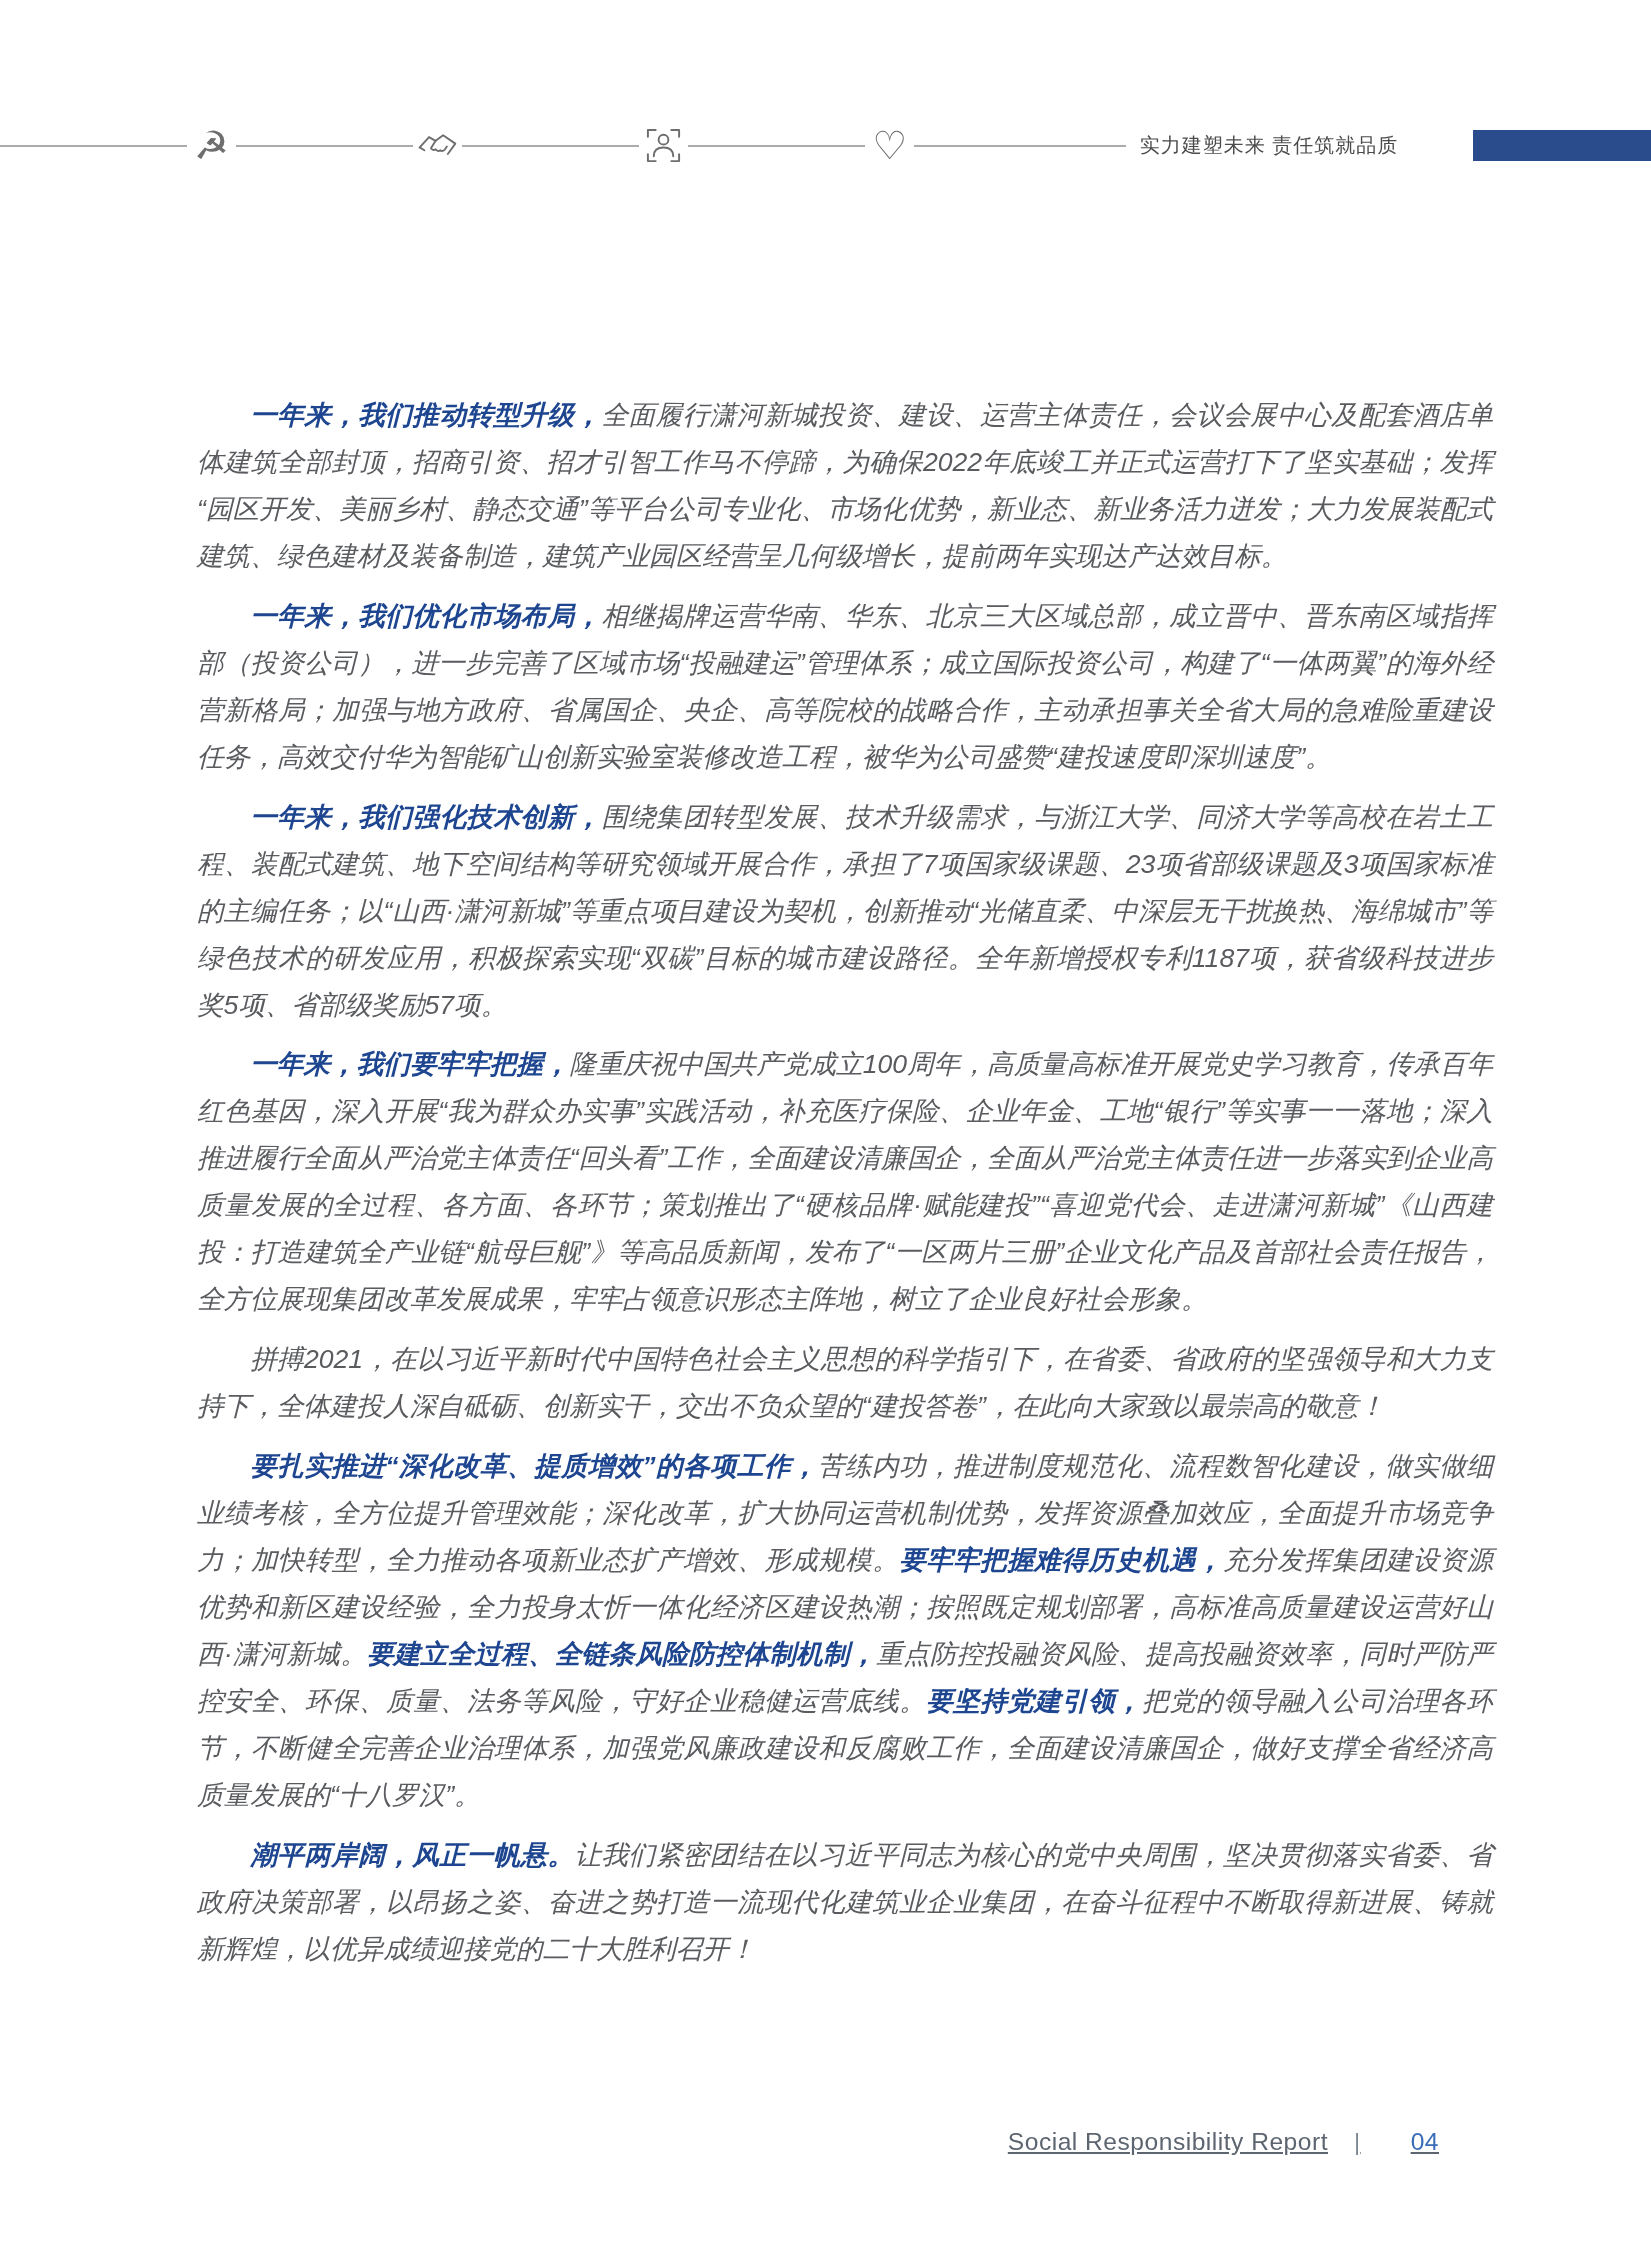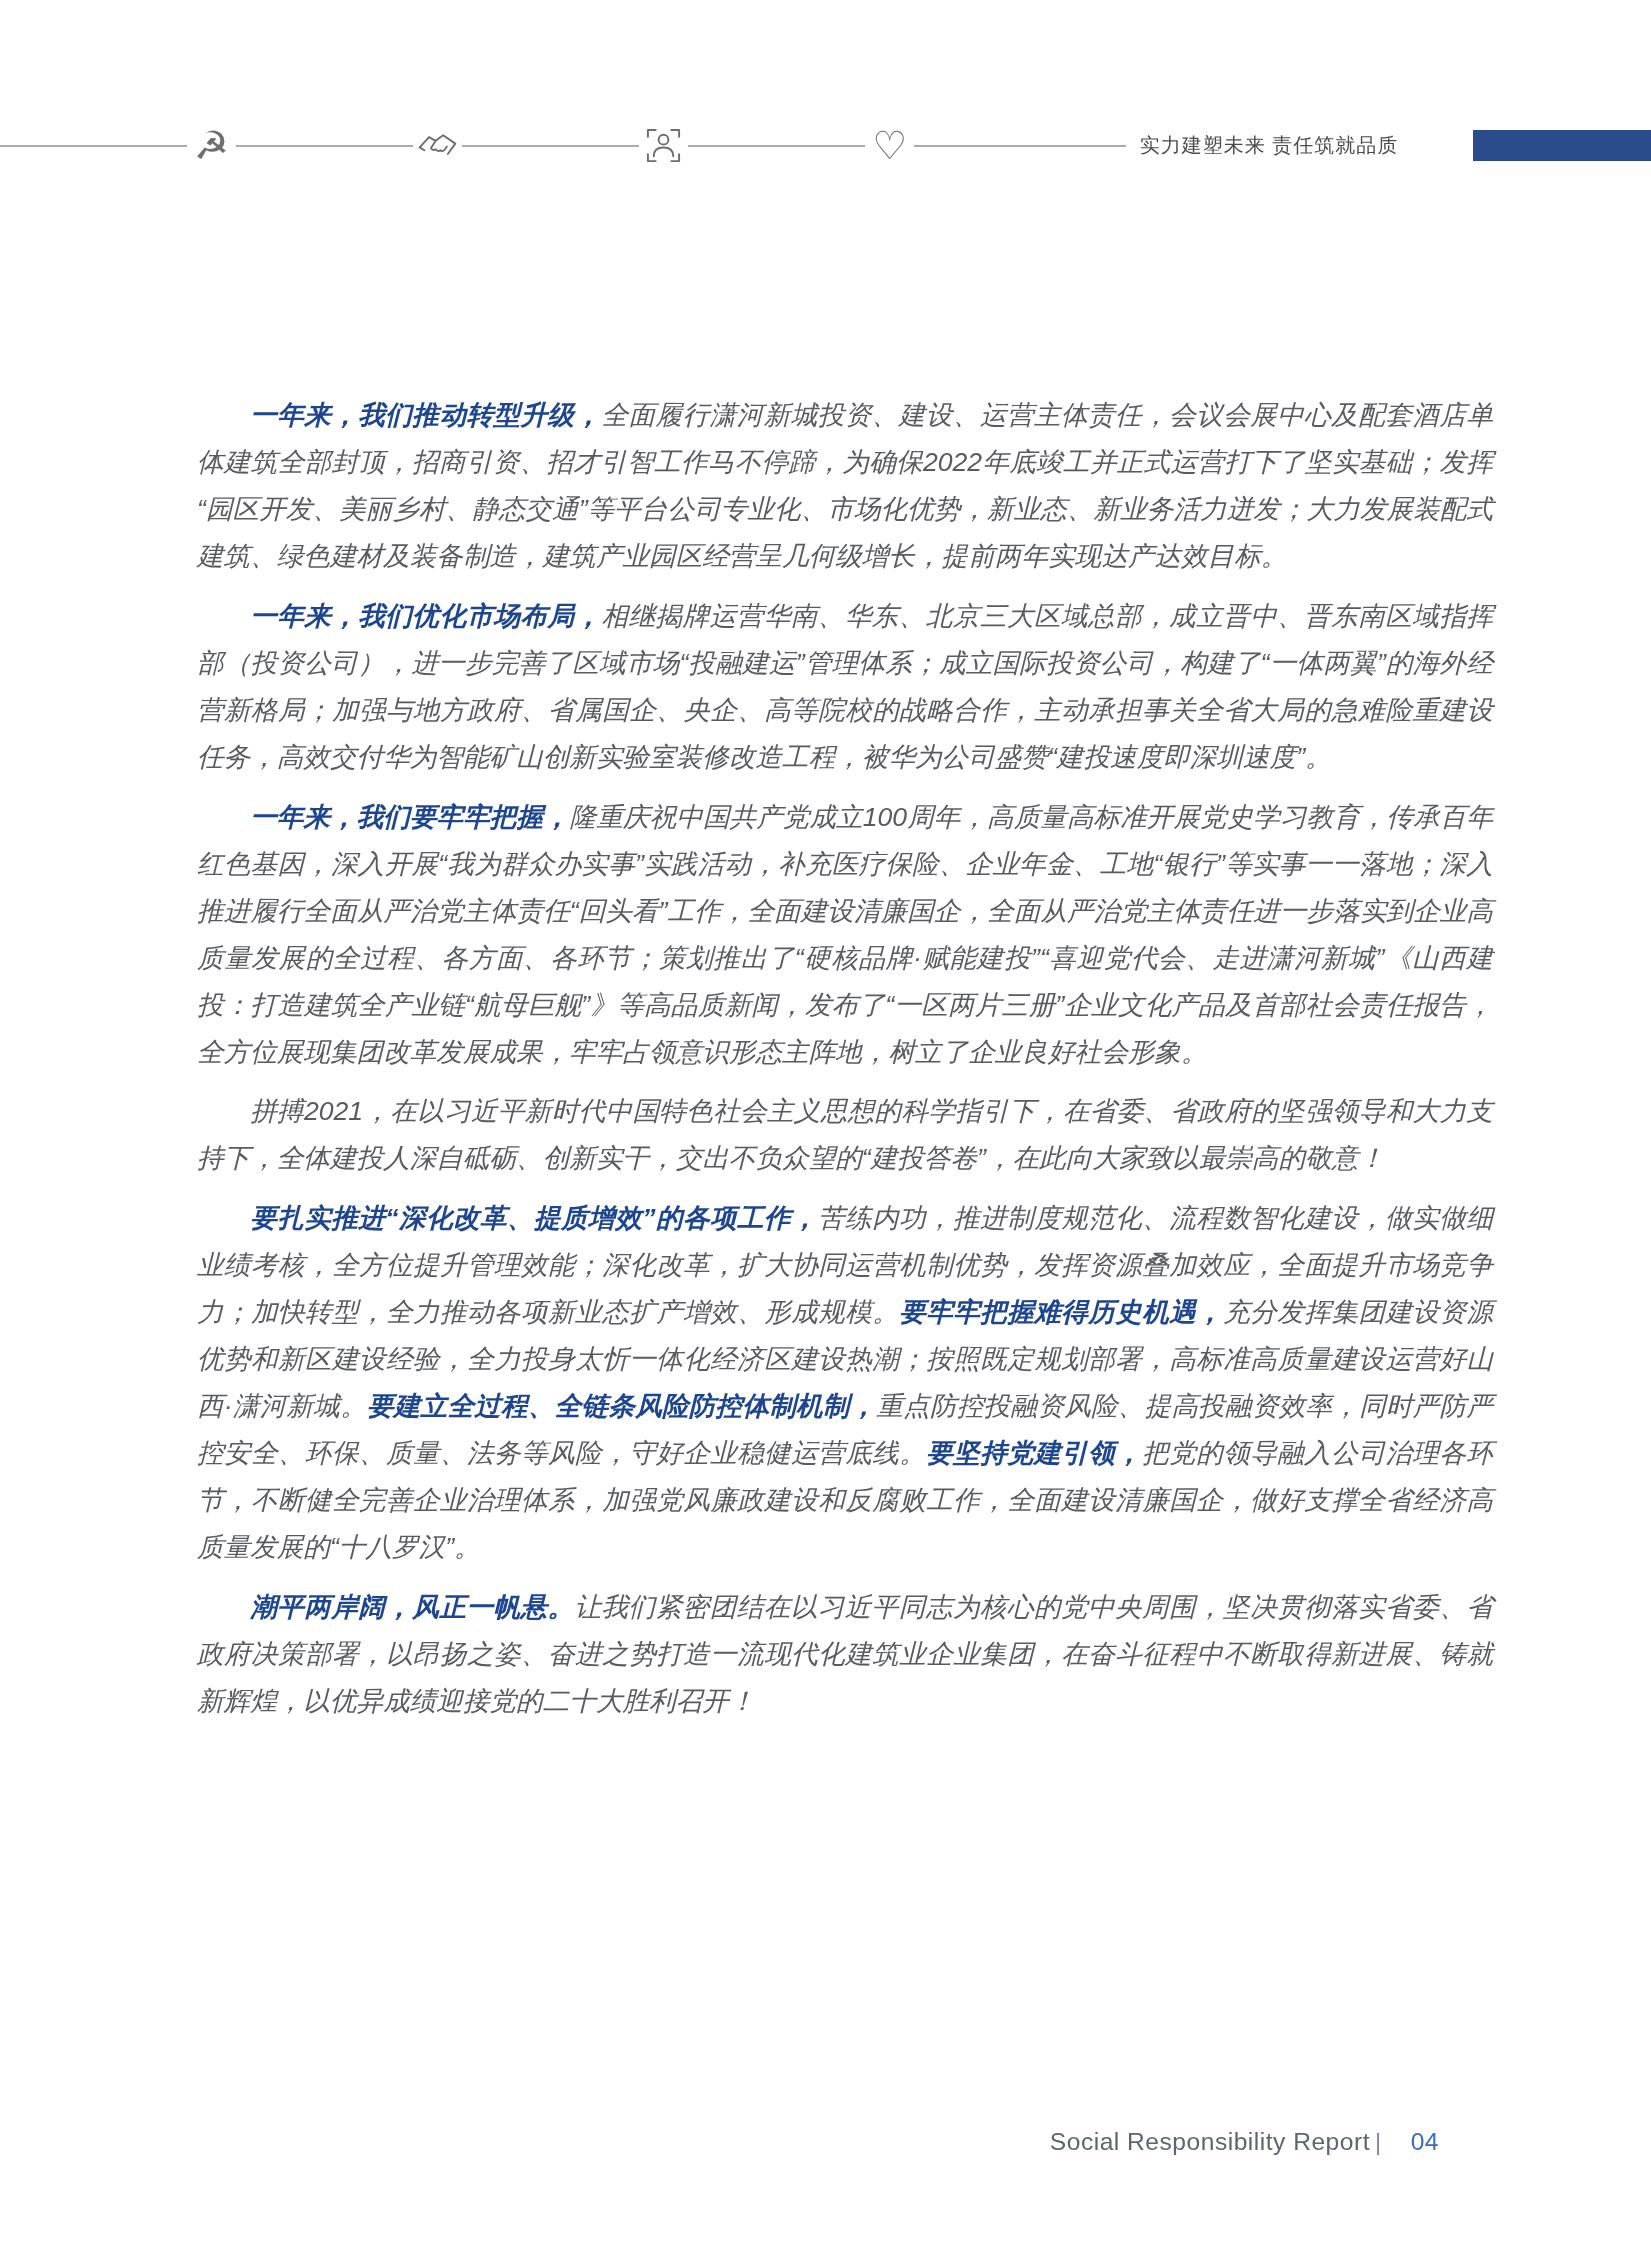--- a/index.html
+++ b/index.html
@@ -49,22 +49,22 @@
   .para{
     font-size:26.6px;line-height:47px;color:var(--body-text);
     text-align:justify;text-indent:2em;margin-bottom:12.8px;
     font-family:"Liberation Sans","DejaVu Sans",sans-serif;
   }
   .para .lead{color:var(--lead-text);font-weight:bold;}
   .para .body-text{color:var(--body-text);font-weight:normal;}
   
   .page-footer{
     position:absolute;top:2128px;right:213px;
-    display:flex;align-items:baseline;gap:5px;
-    font-size:24.6px;color:var(--footer-label);letter-spacing:0.5px;
+    display:flex;align-items:baseline;gap:26px;
+    font-size:24.6px;color:var(--footer-label);letter-spacing:0.5px;text-decoration:underline;
   }
   .page-footer .sep{color:#7e8894;font-size:23.6px;}
   .page-footer .page-num{color:var(--footer-number);margin-left:24px;}
 </style>
 </head>
 <body>
 
 <header class="page-header">
   <div class="rule seg-first"></div>
   <span class="hicon glyph">☭</span>
@@ -92,20 +92,21 @@
   <div class="rule seg-last"></div>
   <div class="slogan">实力建塑未来 责任筑就品质</div>
   <div class="header-gap"></div>
   <div class="accent-bar"></div>
 </header>
 
 <main class="content">
   <div id="paragraphs">
       <p class="para"><span class="lead">一年来，我们推动转型升级，</span><span class="body-text">全面履行潇河新城投资、建设、运营主体责任，会议会展中心及配套酒店单体建筑全部封顶，招商引资、招才引智工作马不停蹄，为确保2022年底竣工并正式运营打下了坚实基础；发挥“园区开发、美丽乡村、静态交通”等平台公司专业化、市场化优势，新业态、新业务活力迸发；大力发展装配式建筑、绿色建材及装备制造，建筑产业园区经营呈几何级增长，提前两年实现达产达效目标。</span></p>
       <p class="para"><span class="lead">一年来，我们优化市场布局，</span><span class="body-text">相继揭牌运营华南、华东、北京三大区域总部，成立晋中、晋东南区域指挥部（投资公司），进一步完善了区域市场“投融建运”管理体系；成立国际投资公司，构建了“一体两翼”的海外经营新格局；加强与地方政府、省属国企、央企、高等院校的战略合作，主动承担事关全省大局的急难险重建设任务，高效交付华为智能矿山创新实验室装修改造工程，被华为公司盛赞“建投速度即深圳速度”。</span></p>
+      <p class="para"><span class="lead">一年来，我们强化技术创新，</span><span class="body-text">围绕集团转型发展、技术升级需求，与浙江大学、同济大学等高校在岩土工程、装配式建筑、地下空间结构等研究领域开展合作，承担了7项国家级课题、23项省部级课题及3项国家标准的主编任务；以“山西·潇河新城”等重点项目建设为契机，创新推动“光储直柔、中深层无干扰换热、海绵城市”等绿色技术的研发应用，积极探索实现“双碳”目标的城市建设路径。全年新增授权专利1187项，获省级科技进步奖5项、省部级奖励57项。</span></p>
       <p class="para"><span class="lead">一年来，我们要牢牢把握，</span><span class="body-text">隆重庆祝中国共产党成立100周年，高质量高标准开展党史学习教育，传承百年红色基因，深入开展“我为群众办实事”实践活动，补充医疗保险、企业年金、工地“银行”等实事一一落地；深入推进履行全面从严治党主体责任“回头看”工作，全面建设清廉国企，全面从严治党主体责任进一步落实到企业高质量发展的全过程、各方面、各环节；策划推出了“硬核品牌·赋能建投”“喜迎党代会、走进潇河新城”《山西建投：打造建筑全产业链“航母巨舰”》等高品质新闻，发布了“一区两片三册”企业文化产品及首部社会责任报告，全方位展现集团改革发展成果，牢牢占领意识形态主阵地，树立了企业良好社会形象。</span></p>
       <p class="para"><span class="body-text">拼搏2021，在以习近平新时代中国特色社会主义思想的科学指引下，在省委、省政府的坚强领导和大力支持下，全体建投人深自砥砺、创新实干，交出不负众望的“建投答卷”，在此向大家致以最崇高的敬意！</span></p>
       <p class="para"><span class="lead">要扎实推进“深化改革、提质增效”的各项工作，</span><span class="body-text">苦练内功，推进制度规范化、流程数智化建设，做实做细业绩考核，全方位提升管理效能；深化改革，扩大协同运营机制优势，发挥资源叠加效应，全面提升市场竞争力；加快转型，全力推动各项新业态扩产增效、形成规模。</span><span class="lead">要牢牢把握难得历史机遇，</span><span class="body-text">充分发挥集团建设资源优势和新区建设经验，全力投身太忻一体化经济区建设热潮；按照既定规划部署，高标准高质量建设运营好山西·潇河新城。</span><span class="lead">要建立全过程、全链条风险防控体制机制，</span><span class="body-text">重点防控投融资风险、提高投融资效率，同时严防严控安全、环保、质量、法务等风险，守好企业稳健运营底线。</span><span class="lead">要坚持党建引领，</span><span class="body-text">把党的领导融入公司治理各环节，不断健全完善企业治理体系，加强党风廉政建设和反腐败工作，全面建设清廉国企，做好支撑全省经济高质量发展的“十八罗汉”。</span></p>
       <p class="para"><span class="lead">潮平两岸阔，风正一帆悬。</span><span class="body-text">让我们紧密团结在以习近平同志为核心的党中央周围，坚决贯彻落实省委、省政府决策部署，以昂扬之姿、奋进之势打造一流现代化建筑业企业集团，在奋斗征程中不断取得新进展、铸就新辉煌，以优异成绩迎接党的二十大胜利召开！</span></p>
     </div>
 </main>
 
 <footer class="page-footer">
   <span class="label">Social Responsibility Report</span>
   <span class="sep">|</span>

